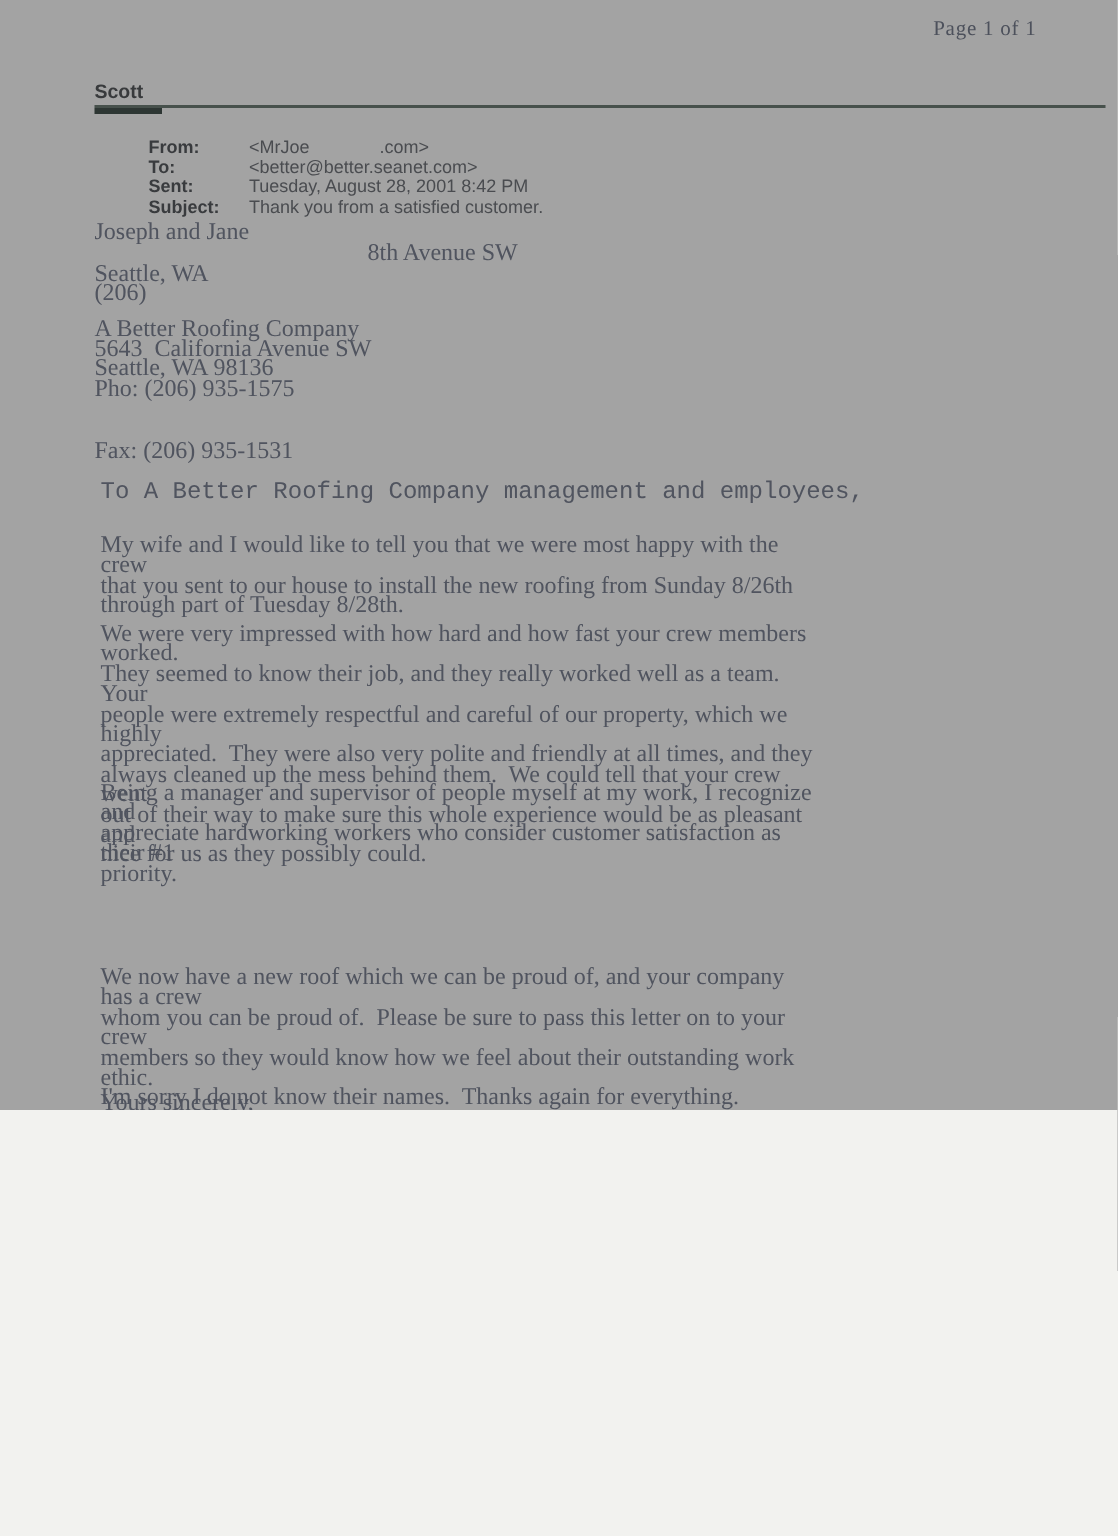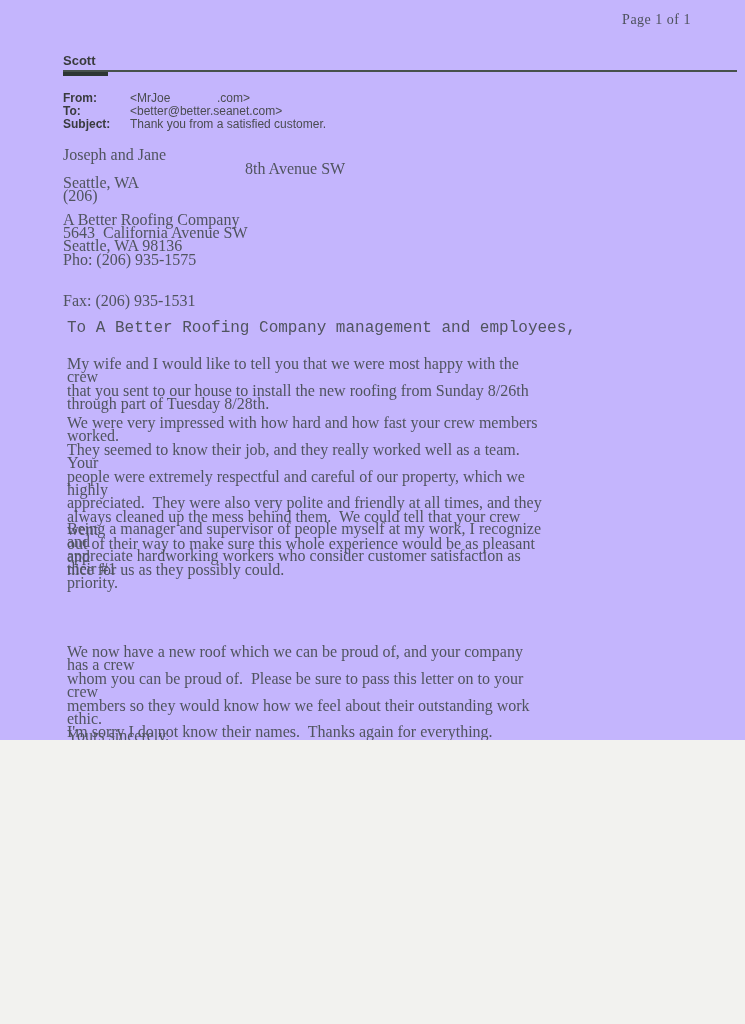--- a/index.html
+++ b/index.html
@@ -5,21 +5,21 @@
   * { margin: 0; padding: 0; box-sizing: border-box; }
   html, body { width: 745px; height: 1024px; }
   body {
     font-family: "Liberation Serif", serif;
     background: #f2f2ef;
   }
   .page {
     position: relative;
     width: 745px;
     height: 740px;
-    background: #c4b5fd;
+    background: #a3a3a3;
     overflow: hidden;
   }
   
   .scan-bottom {
     position: absolute;
     left: 0; top: 953px;
     width: 745px; height: 71px;
     background: #fbf8f1;
     border-top: 1px solid #dde1dc;
   }
@@ -58,20 +58,21 @@
     font-size: 12px;
     line-height: 13.2px;
     color: #45474b;
   }
   .field-row { display: flex; }
   .field-label {
     width: 67px;
     font-weight: bold;
     color: #393b3e;
     flex: 0 0 67px;
+    margin-left: 36px;
   }
   .field-value { white-space: pre; color: #4a4c50; }
   .serif {
     font-family: "Liberation Serif", serif;
     font-size: 16px;
     color: #50545f;
   }
   .abs { position: absolute; }
   .sender-names  { left: 63px;  top: 146px; }
   .sender-street { left: 245px; top: 160px; }
@@ -116,20 +117,24 @@
   <div class="fields">
     <div class="field-row">
       <span class="field-label">From:</span>
       <span class="field-value">&lt;MrJoe              .com&gt;</span>
     </div>
     <div class="field-row">
       <span class="field-label">To:</span>
       <span class="field-value">&lt;better@better.seanet.com&gt;</span>
     </div>
     <div class="field-row">
+      <span class="field-label">Sent:</span>
+      <span class="field-value">Tuesday, August 28, 2001 8:42 PM</span>
+    </div>
+    <div class="field-row">
       <span class="field-label">Subject:</span>
       <span class="field-value">Thank you from a satisfied customer.</span>
     </div>
   </div>
 
   <div class="abs serif sender-names">Joseph and Jane</div>
   <div class="abs serif sender-street">8th Avenue SW</div>
   <div class="abs serif sender-city">Seattle, WA</div>
   <div class="abs serif sender-phone">(206)</div>
 

